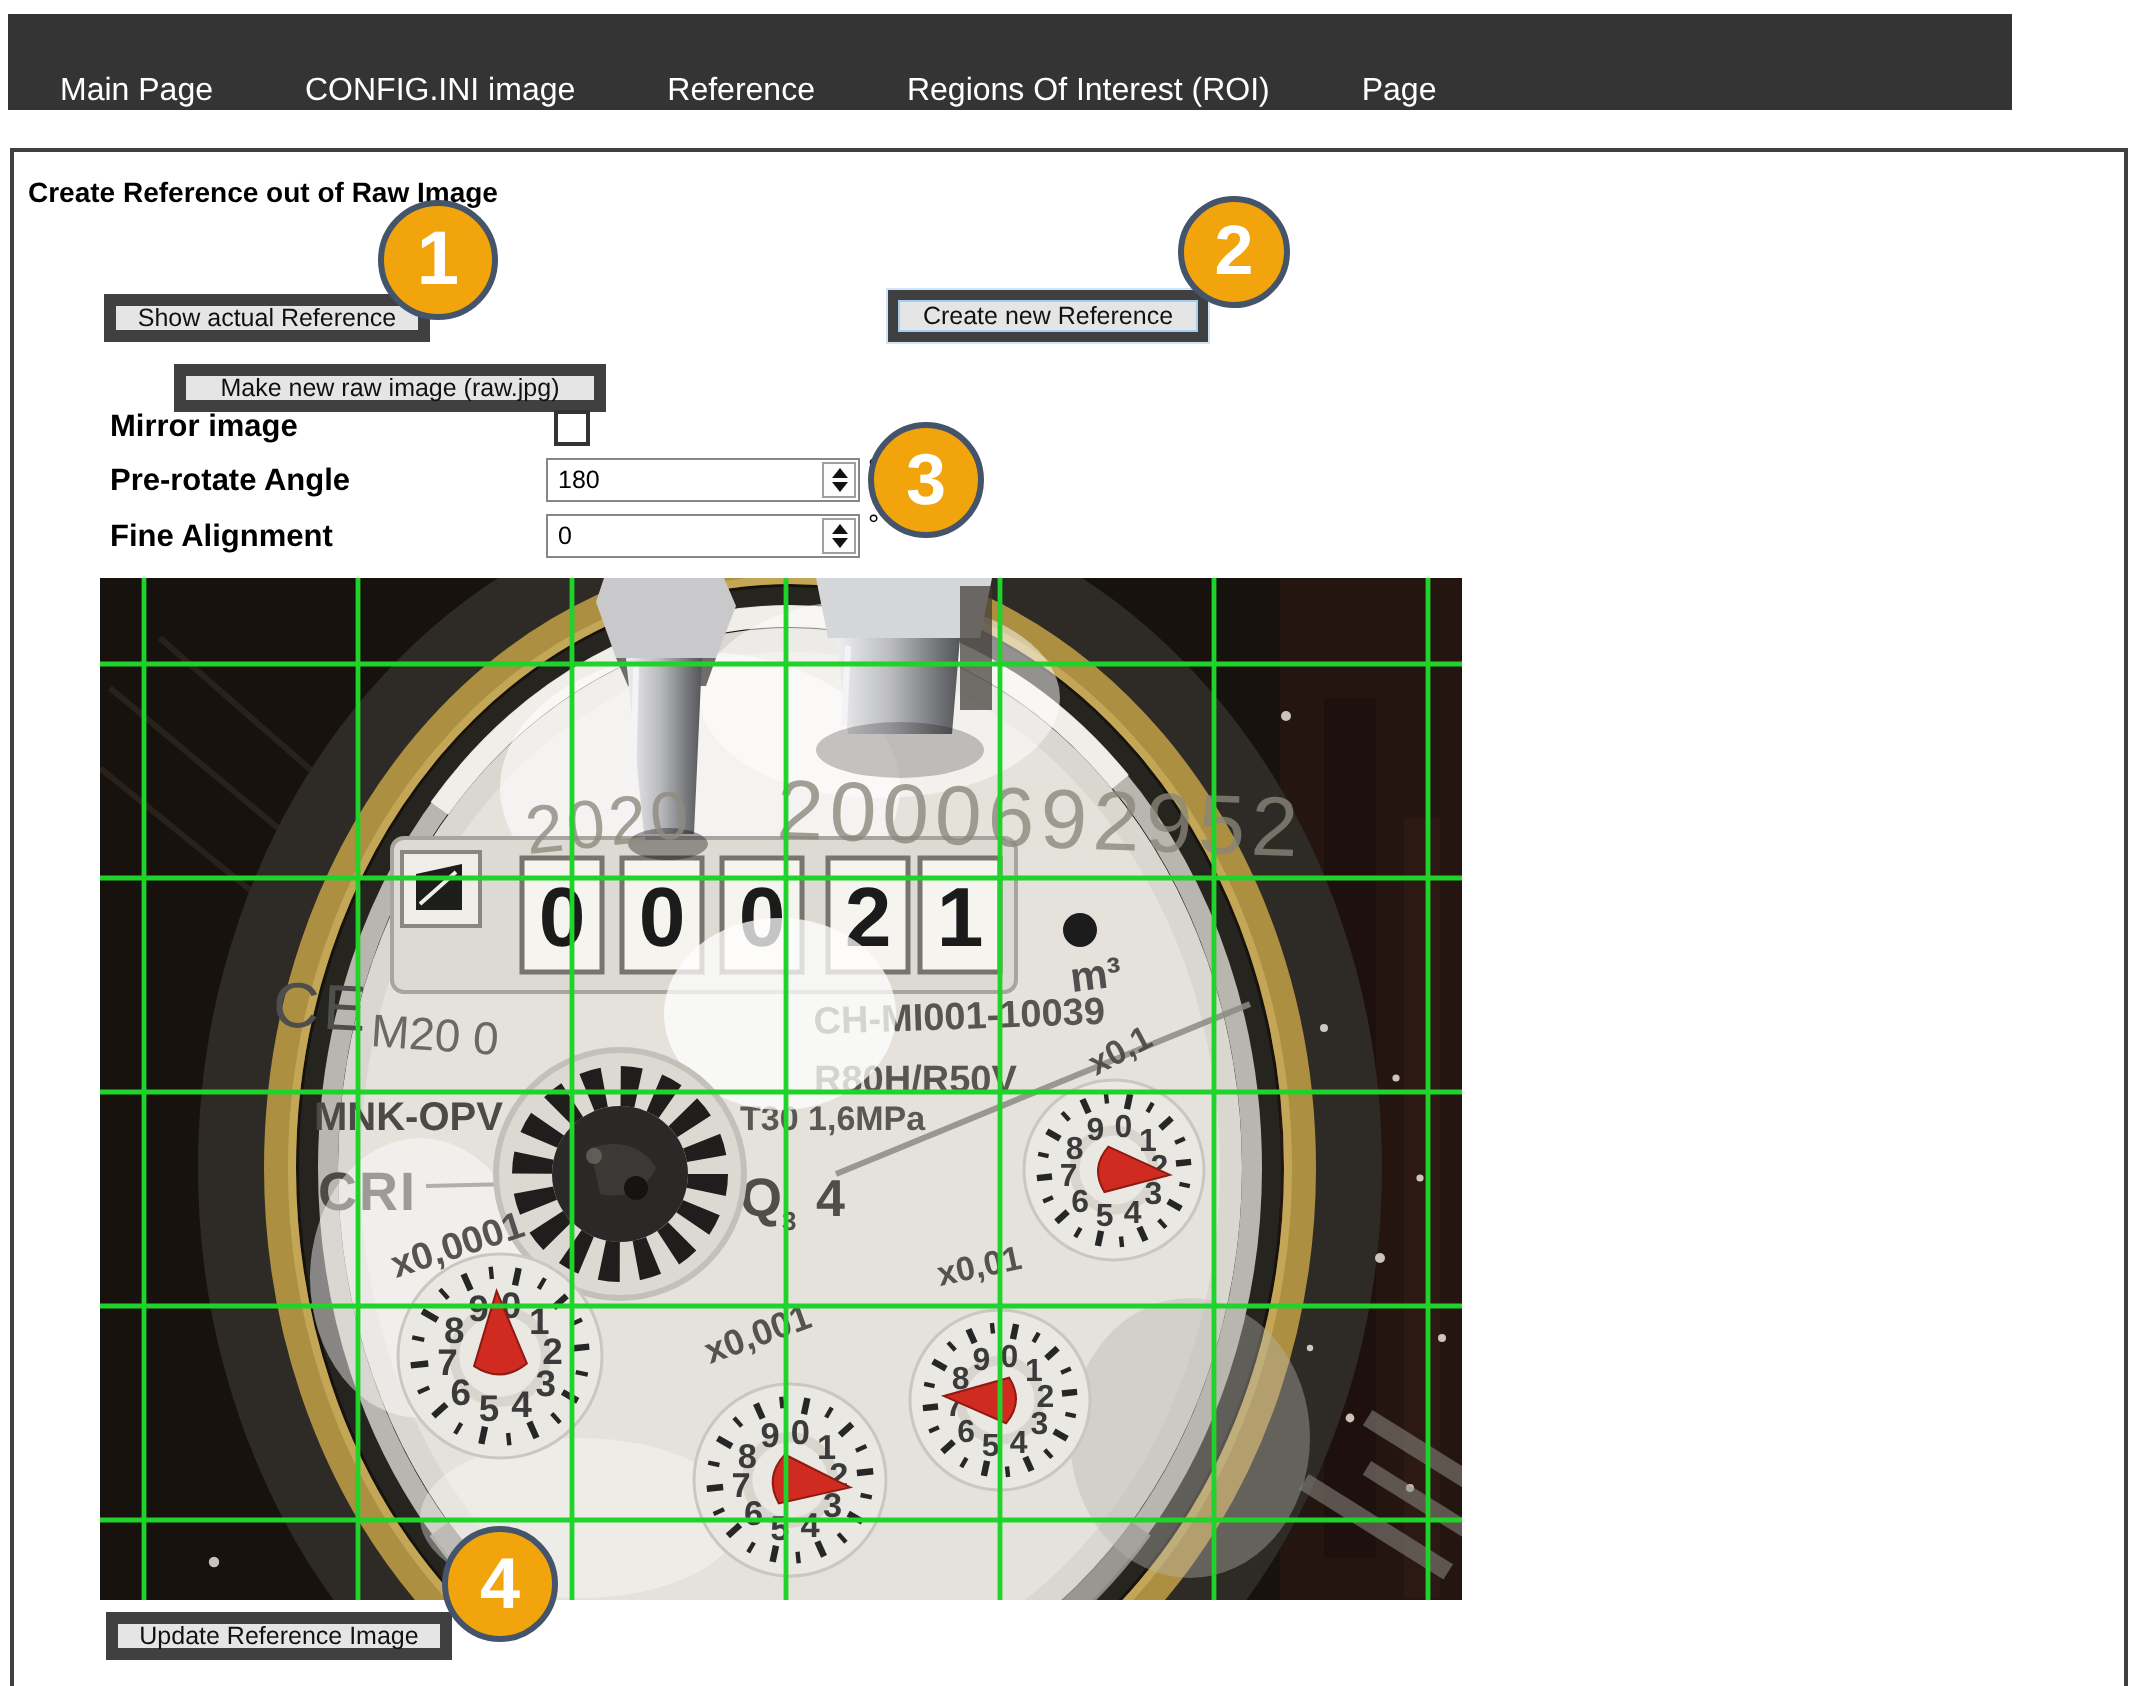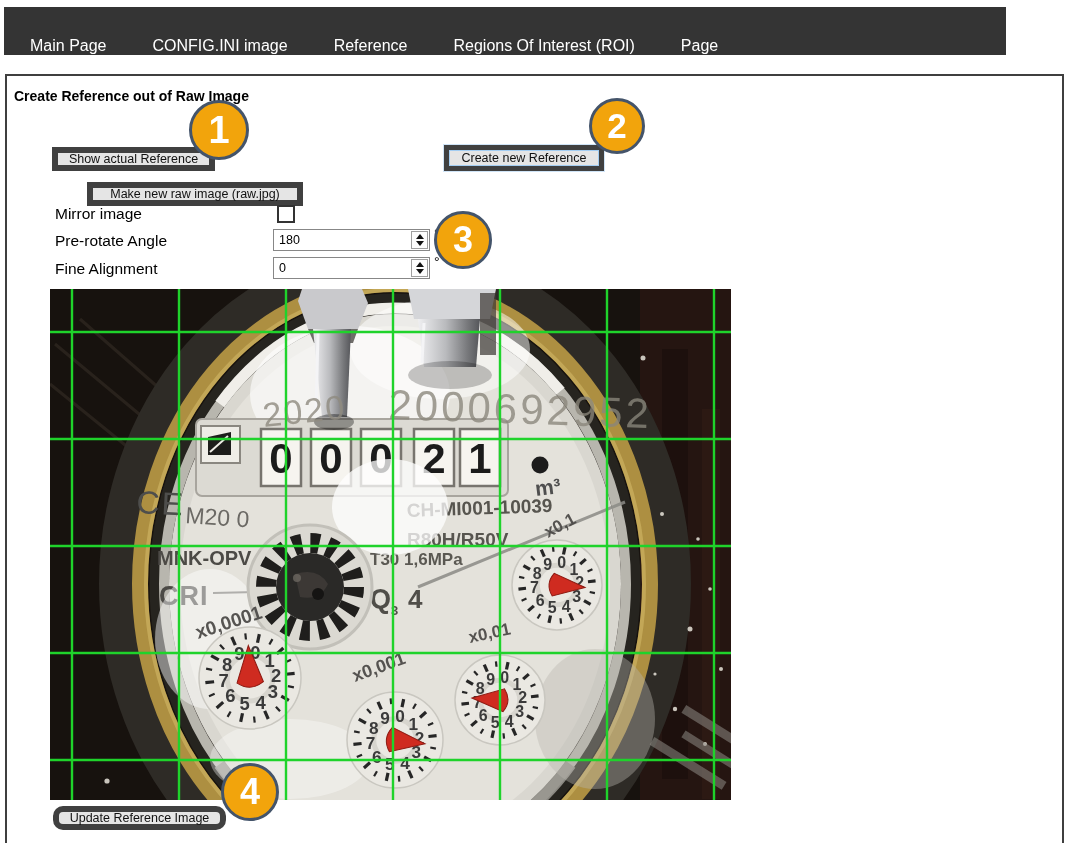--- a/index.html
+++ b/index.html
@@ -16,21 +16,21 @@
   .frame{left:5px;top:74px;width:1059px;height:860px;border:2px solid #3f3f3f;
          background:#fff;box-sizing:border-box;z-index:0;}
 
   h1.pagetitle{left:14px;top:88px;margin:0;font-size:14px;font-weight:bold;color:#000;z-index:1;}
 
   .btn{position:absolute;z-index:1;background:#e5e5e5;border:6px solid #404040;
        font-family:"Liberation Sans",sans-serif;font-size:12.5px;color:#111;
        display:flex;align-items:center;justify-content:center;box-sizing:border-box;cursor:pointer;}
   .btn-focus{border:5px solid #404040;box-shadow:inset 0 0 0 1px #a3cdf2, 0 0 0 1px #cfe4f7;}
 
-  .lbl{position:absolute;z-index:1;font-size:15.5px;color:#000;}
+  .lbl{position:absolute;z-index:1;font-size:15.5px;color:#000;font-weight:bold;}
 
   .cb{position:absolute;z-index:1;width:18px;height:18px;-webkit-appearance:none;appearance:none;
       border:2px solid #333;background:#fff;margin:0;cursor:pointer;}
 
   .numwrap{position:absolute;z-index:1;width:157px;height:22px;border:1px solid #878787;
            background:#fff;box-sizing:border-box;}
   .numwrap input{position:absolute;left:0;top:0;width:132px;height:100%;border:none;outline:none;
                  font-family:"Liberation Sans",sans-serif;font-size:12.5px;padding:0 0 0 5px;color:#000;}
   .spin{position:absolute;right:1px;top:1px;bottom:1px;width:17px;border:1px solid #9f9f9f;
         background:#fdfdfd;display:flex;flex-direction:column;align-items:center;justify-content:center;
@@ -60,21 +60,21 @@
   <a>Page</a>
 </div>
 
 <div class="abs frame"></div>
 
 <h1 class="abs pagetitle">Create Reference out of Raw Image</h1>
 
 <button class="btn" style="left:52px;top:147px;width:163px;height:24px;">Show actual Reference</button>
 <button class="btn btn-focus" style="left:444px;top:145px;width:160px;height:26px;">Create new Reference</button>
 <button class="btn" style="left:54px;top:182px;width:216px;height:24px;margin-left:33px;">Make new raw image (raw.jpg)</button>
-<button class="btn" style="left:53px;top:806px;width:173px;height:24px;border-radius:10px;">Update Reference Image</button>
+<button class="btn" style="left:53px;top:806px;width:173px;height:24px;">Update Reference Image</button>
 
 <span class="lbl" style="left:55px;top:205px;">Mirror image</span>
 <input type="checkbox" class="cb" style="left: 277px; top: 205px;">
 
 <span class="lbl" style="left:55px;top:232px;">Pre-rotate Angle</span>
 <div class="numwrap" style="left:273px;top:229px;padding-left:11px;">
   <input type="text" value="180" style="">
   <div class="spin">
     <div class="tri-up"></div>
     <div class="tri-dn"></div>

